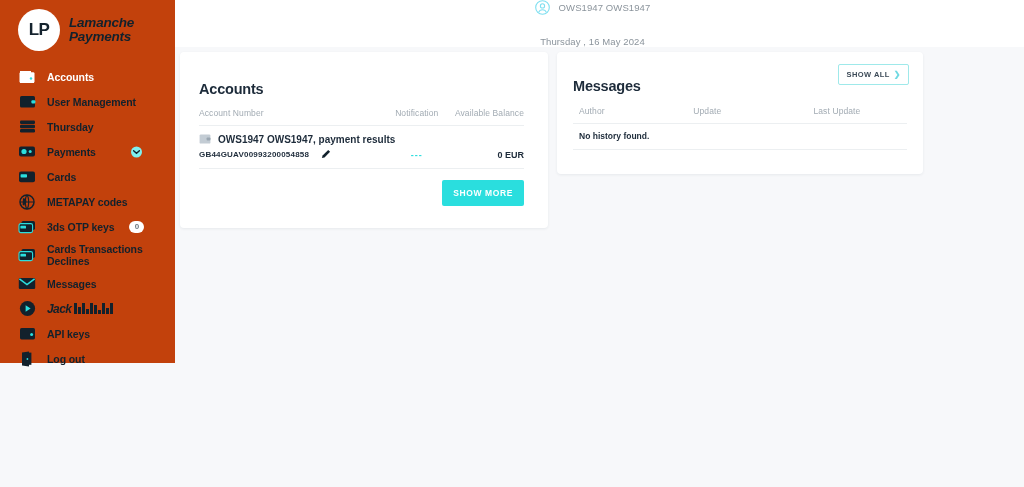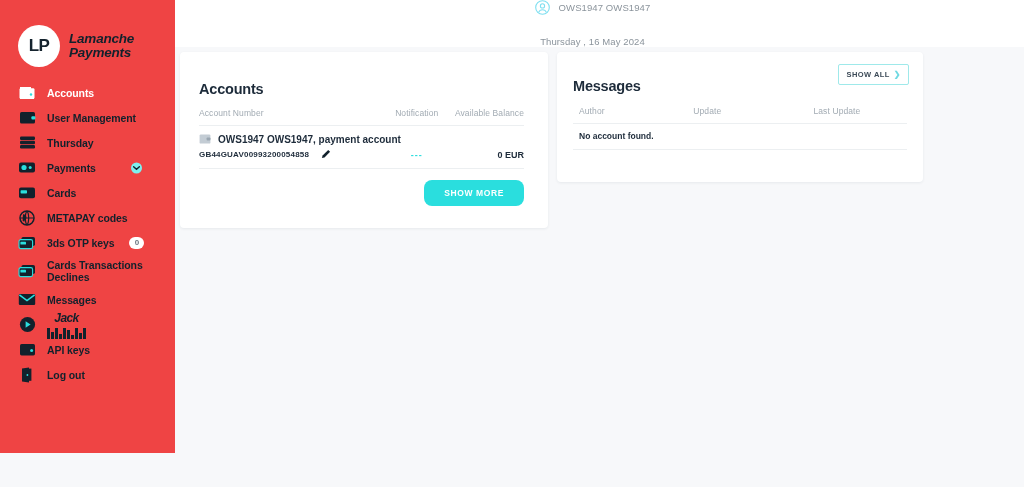--- a/index.html
+++ b/index.html
@@ -6,25 +6,25 @@
   html, body {
     width: 1024px; height: 487px;
     background: #ffffff;
     font-family: "Liberation Sans", sans-serif;
     overflow: hidden;
   }
   .app { position: relative; width: 1024px; height: 487px; display: flex; background:#f7f8fa; }
 
   
   .sidebar {
-    width: 175px; height: 453px;
-    background: #ef4444;
+    width: 175px; height: 363px;
+    background: #c2410c;
     flex: 0 0 175px;
     position: relative;
-    padding-top: 19px;
+    padding-top: 3px;
   }
   .brand { display: flex; align-items: center; gap: 9px; padding: 6px 0 10px 18px; }
   .brand-badge {
     width: 42px; height: 42px; border-radius: 50%;
     background: #ffffff; flex: 0 0 42px;
     display: flex; align-items: center; justify-content: center;
     font-weight: 700; font-size: 17px; color: #15232e;
     letter-spacing: -0.5px;
   }
   .brand-text {
@@ -50,21 +50,21 @@
     border-radius: 9px; min-width: 15px; height: 12px;
     font-size: 8px; font-weight: 700; line-height: 12px;
     text-align: center; padding: 0 4px; display:inline-block;
   }
   .chev-circle {
     position: absolute; left: 131px; top: 50%; transform: translateY(-50%);
     width: 11px; height: 11px; border-radius: 50%;
     background: #7ef0ef; display:flex; align-items:center; justify-content:center;
   }
   .chev-circle svg { display:block; }
-  .jack-wrap { display:flex; align-items:center; gap:3px;flex-direction:column; }
+  .jack-wrap { display:flex; align-items:center; gap:3px; }
   .jack-text { font-size: 12px; font-weight: 800; color:#12212c; font-style: italic; letter-spacing:-0.6px; }
   .jack-blocks { display:flex; gap:1px; align-items:flex-end; height:11px; }
   .jack-blocks i { display:block; width:3px; background:#12212c; }
 
   
   .main { flex: 1 1 auto; position: relative; background: #f7f8fa; height: 487px; }
   .topbar {
     height: 47px; background: #ffffff;
     display: flex; align-items: center;
     padding: 0 24px 0 10px; justify-content: space-between; flex-direction: column;
@@ -75,21 +75,21 @@
   .topbar-date { font-size: 9.5px; color: #8b949c; letter-spacing: .1px; }
 
   .content { display:flex; gap: 9px; padding: 5px 0 0 5px; align-items: flex-start; }
 
   .card {
     background: #ffffff; border-radius: 4px;
     box-shadow: 0 1px 3px rgba(20,40,60,.07);
     position: relative;
   }
   .card-accounts { width: 368px; min-height: 176px; padding: 29px 24px 22px 19px; }
-  .card-messages { width: 366px; min-height: 122px; padding: 12px 16px 32px 16px; }
+  .card-messages { width: 366px; min-height: 122px; padding: 12px 16px 24px 16px; }
 
   .card-title {
     font-size: 14.5px; font-weight: 700; color: #1d2b3a;
     letter-spacing: -0.2px; margin-bottom: 11px;
   }
   .card-messages .card-title { margin-left: 0px; margin-top: 14px; margin-bottom: 12px; }
 
   table { width: 100%; border-collapse: collapse; }
   th {
     font-size: 8.5px; font-weight: 400; color: #a2abb3;
@@ -110,21 +110,21 @@
     letter-spacing: .2px; display:flex; align-items:center; gap:11px;
   }
   .pencil { width: 11px; height: 11px; flex:0 0 11px; cursor:pointer; }
   .notif-dash { text-align:center; color:#2adede; font-size: 9px; font-weight:700; letter-spacing:1px; }
   .balance { text-align: right; font-size: 9px; font-weight: 700; color:#1d2b3a; }
 
   .btn-primary {
     position: absolute; right: 24px; bottom: 22px;
     background: #2adede; color: #ffffff; border: none;
     font-size: 8.5px; font-weight: 700; letter-spacing: .6px;
-    padding: 8px 20px; border-radius: 8px; cursor: pointer;
+    padding: 8px 11px; border-radius: 2px; cursor: pointer;
   }
   .btn-outline {
     position: absolute; right: 14px; top: 12px;
     background: #ffffff; color: #3c4a57;
     border: 1px solid #9fe9ea; border-radius: 2px;
     font-size: 7.5px; font-weight: 700; letter-spacing: .45px;
     padding: 5px 7px 5px 8px; cursor: pointer;
     display: flex; align-items: center; gap: 4px;
   }
   .btn-outline .chev { color: #6fd9e2; font-size: 8px; line-height:1; }
@@ -339,21 +339,21 @@
           <tbody>
             <tr class="acct-name-row row-head">
               <td colspan="3">
                 <span class="acct-name">
                   <span class="acct-ico">
                     <svg width="12" height="12" viewBox="0 0 12 12">
                         <rect x=".6" y="1.4" width="10.8" height="9.2" rx="1.2" fill="#c3ccd4"></rect>
                         <rect x="7.6" y="4.4" width="3.8" height="3.2" rx=".8" fill="#9aa6b1"></rect>
                       </svg>
                   </span>
-                  <span>OWS1947 OWS1947, payment account</span>
+                  <span>OWS1947 OWS1947, payment results</span>
                 </span>
               </td>
             </tr>
             <tr class="iban-row">
               <td>
                 <span class="iban">
                   <span>GB44GUAV00993200054858</span>
                   <span class="pencil">
                     <svg width="11" height="11" viewBox="0 0 11 11">
                         <path d="M8.2.9l1.9 1.9-5.6 5.6-2.6.7.7-2.6z" fill="#12212c"></path>
@@ -381,21 +381,21 @@
         <table class="msg-table">
           <thead>
             <tr>
               <th>Author</th>
               <th>Update</th>
               <th>Last Update</th>
             </tr>
           </thead>
           <tbody>
             <tr>
-              <td class="no-results" colspan="3">No account found.</td>
+              <td class="no-results" colspan="3">No history found.</td>
             </tr>
           </tbody>
         </table>
       </div>
 
     </div>
   </section>
 </div>
 
 </body></html>

